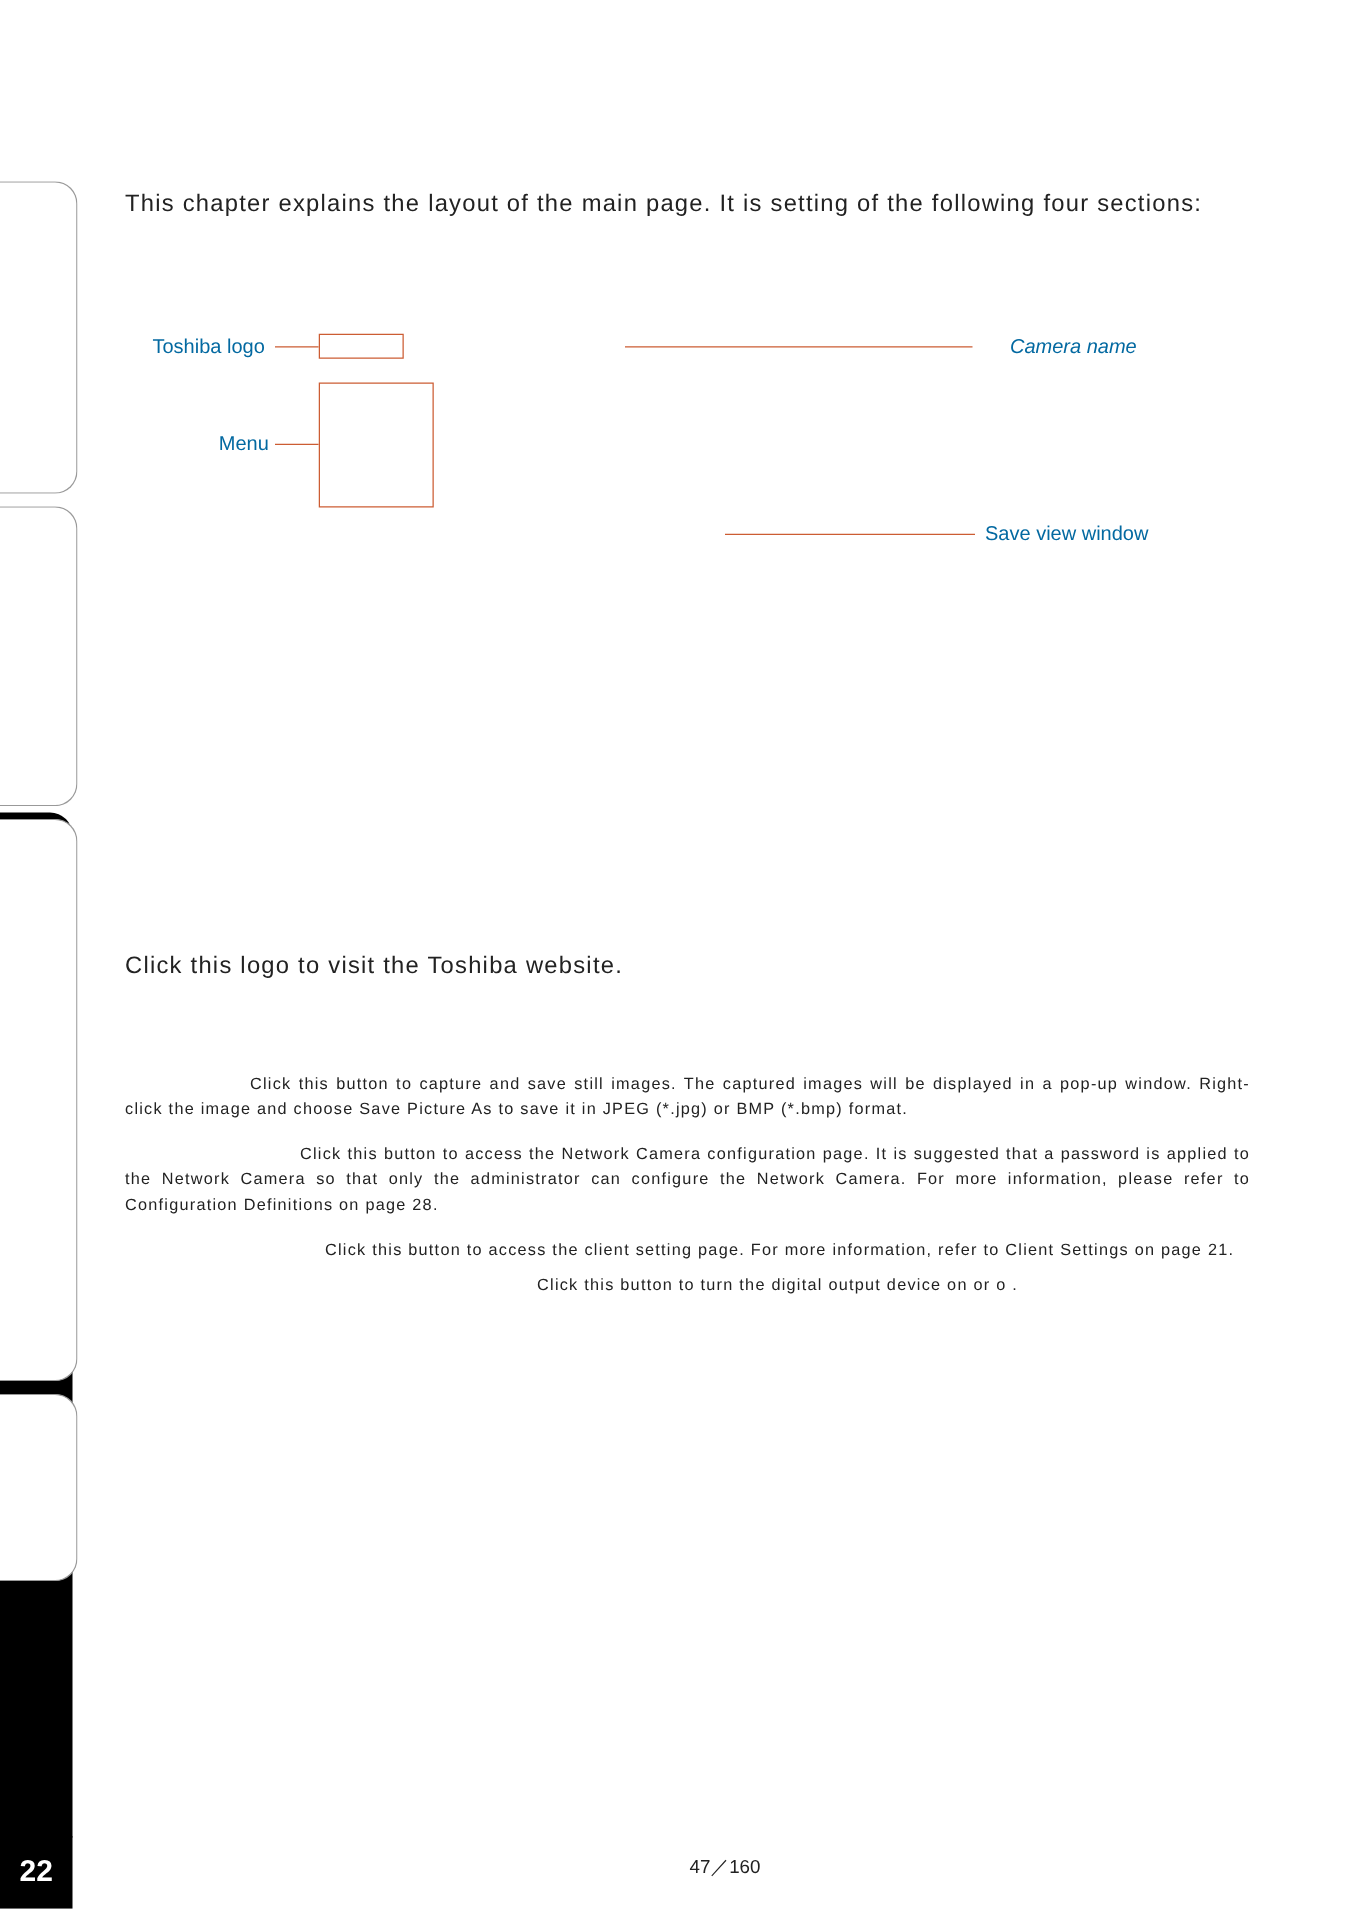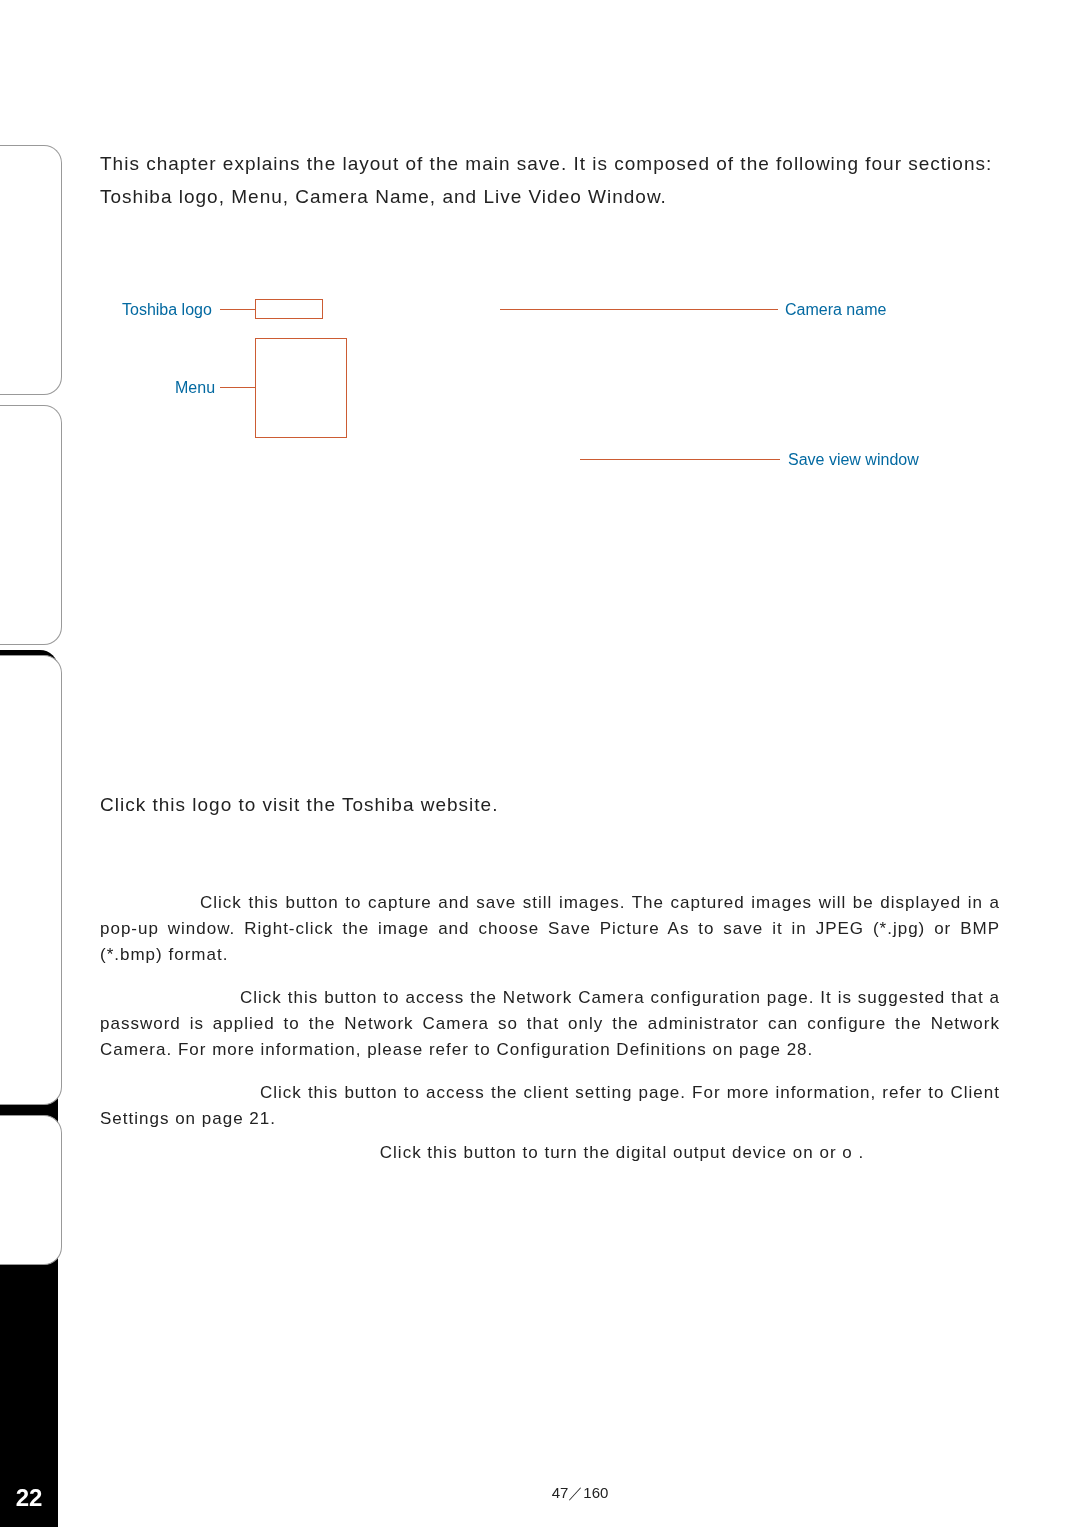--- a/index.html
+++ b/index.html
@@ -82,21 +82,21 @@
   }
   .d-box {
     position: absolute;
     border: 1px solid #cc5c33;
     background: #fff;
   }
 
   .section-gap { height: 260px; }
 
   .justify-line {
-    font-size: 17px;
+    font-size: 13px;
     letter-spacing: 1.0px;
     line-height: 1.55;
     text-align: justify;
   }
 
   .pager {
     position: absolute;
     bottom: 24px;
     left: 1px;
     width: 100%;
@@ -116,30 +116,29 @@
   <div class="black-panel"></div>
   <div class="tab tab3" style="z-index:2;"></div>
   <div class="tab tab4" style="z-index:2;"></div>
 
   <div class="page-number-badge" style="z-index:3;">
     <span>22</span>
   </div>
 
   <div class="content">
 
-    <div class="para">This chapter explains the layout of the main save. It is composed of the following four sections:</div>
-    <div class="para" style="text-align:left;">Toshiba logo, Menu, Camera Name, and Live Video Window.</div>
+    <div class="para">This chapter explains the layout of the main page. It is setting of the following four sections:</div>
 
     <div class="diagram">
       <span class="d-label" style="left:22px; top:30px;">Toshiba logo</span>
       <div class="d-line-h" style="left:120px; top:38px; width:35px;"></div>
       <div class="d-box" style="left:155px; top:28px; width:68px; height:20px;"></div>
 
       <div class="d-line-h" style="left:400px; top:38px; width:278px;"></div>
-      <span class="d-label" style="left:685px; top:30px;">Camera name</span>
+      <span class="d-label" style="left:708px; top:30px;font-style:italic;">Camera name</span>
 
       <span class="d-label" style="left:75px; top:108px;">Menu</span>
       <div class="d-line-h" style="left:120px; top:116px; width:35px;"></div>
       <div class="d-box" style="left:155px; top:67px; width:92px; height:100px;"></div>
 
       <div class="d-line-h" style="left:480px; top:188px; width:200px;"></div>
       <span class="d-label" style="left:688px; top:180px;">Save view window</span>
     </div>
 
     <div class="section-gap"></div>

